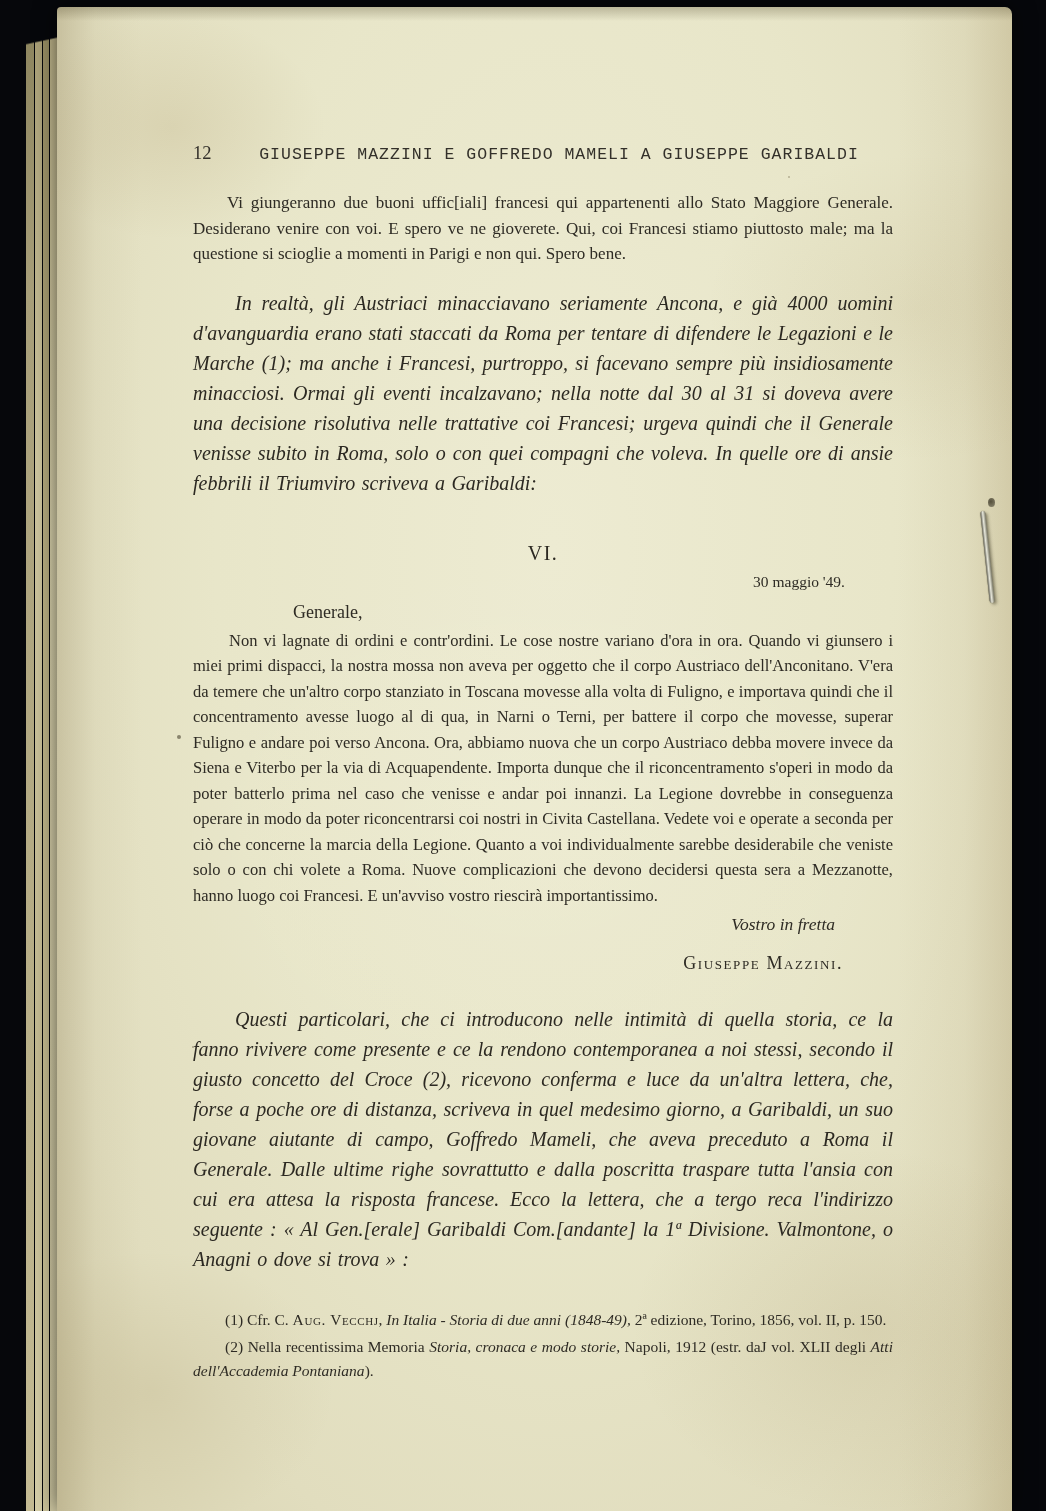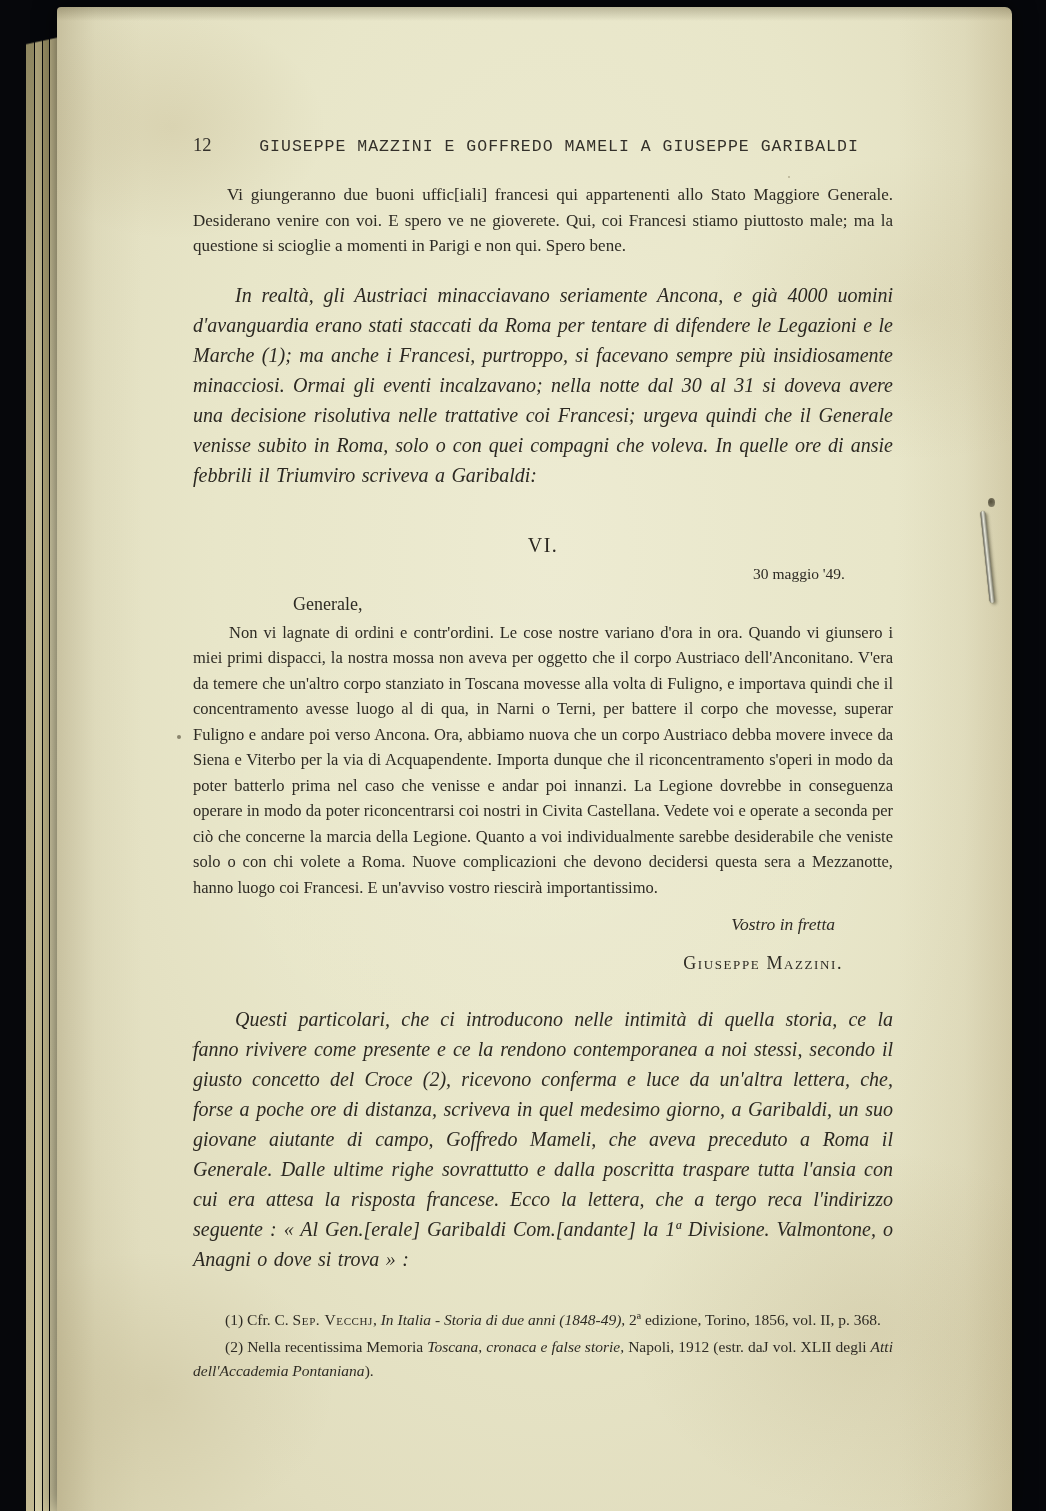--- a/index.html
+++ b/index.html
@@ -62,21 +62,21 @@
       radial-gradient(ellipse 220px 160px at 12% 8%,  rgba(150,125,70,0.14), rgba(0,0,0,0) 70%),
       radial-gradient(ellipse 300px 220px at 90% 20%, rgba(150,125,70,0.10), rgba(0,0,0,0) 70%),
       radial-gradient(ellipse 340px 260px at 85% 88%, rgba(140,118,66,0.12), rgba(0,0,0,0) 70%),
       radial-gradient(ellipse 260px 200px at 10% 92%, rgba(140,118,66,0.12), rgba(0,0,0,0) 70%),
       radial-gradient(ellipse 500px 380px at 50% 55%, rgba(255,255,240,0.10), rgba(0,0,0,0) 75%);
   }
 
   
   .content {
     position: absolute;
-    left: 136px; top: 8px;
+    left: 136px; top: 16px;
     width: 700px;
     padding-top: 120px;
     color: #2e2b24;
   }
 
   .running-header {
     display: flex;
     align-items: baseline;
     font-size: 16.5px;
     letter-spacing: 1px;
@@ -131,21 +131,21 @@
 
   .letter-body {
     margin-top: 5px;
     font-size: 16.5px;
     line-height: 25.5px;
     text-align: justify;
     text-indent: 36px;
   }
 
   .letter-closing {
-    margin-top: 14px;
+    margin-top: 6px;
     text-align: right;
     padding-right: 58px;
     font-style: italic;
     font-size: 17.5px;
   }
   .letter-signature {
     margin-top: 18px;
     text-align: right;
     padding-right: 50px;
     font-variant: small-caps;
@@ -235,22 +235,22 @@
 
       <p class="letter-body">Non vi lagnate di ordini e contr'ordini. Le cose nostre variano d'ora in ora. Quando vi giunsero i miei primi dispacci, la nostra mossa non aveva per oggetto che il corpo Austriaco dell'Anconitano. V'era da temere che un'altro corpo stanziato in Toscana movesse alla volta di Fuligno, e importava quindi che il concentramento avesse luogo al di qua, in Narni o Terni, per battere il corpo che movesse, superar Fuligno e andare poi verso Ancona. Ora, abbiamo nuova che un corpo Austriaco debba movere invece da Siena e Viterbo per la via di Acquapendente. Importa dunque che il riconcentramento s'operi in modo da poter batterlo prima nel caso che venisse e andar poi innanzi. La Legione dovrebbe in conseguenza operare in modo da poter riconcentrarsi coi nostri in Civita Castellana. Vedete voi e operate a seconda per ciò che concerne la marcia della Legione. Quanto a voi individualmente sarebbe desiderabile che veniste solo o con chi volete a Roma. Nuove complicazioni che devono decidersi questa sera a Mezzanotte, hanno luogo coi Francesi. E un'avviso vostro riescirà importantissimo.</p>
 
       <div class="letter-closing">Vostro in fretta</div>
 
       <div class="letter-signature">Giuseppe Mazzini.</div>
 
       <p class="para-large" id="para2">Questi particolari, che ci introducono nelle intimità di quella storia, ce la fanno rivivere come presente e ce la rendono contemporanea a noi stessi, secondo il giusto concetto del Croce (2), ricevono conferma e luce da un'altra lettera, che, forse a poche ore di distanza, scriveva in quel medesimo giorno, a Garibaldi, un suo giovane aiutante di campo, Goffredo Mameli, che aveva preceduto a Roma il Generale. Dalle ultime righe sovrattutto e dalla poscritta traspare tutta l'ansia con cui era attesa la risposta francese. Ecco la lettera, che a tergo reca l'indirizzo seguente : « Al Gen.[erale] Garibaldi Com.[andante] la 1ª Divisione. Valmontone, o Anagni o dove si trova » :</p>
 
       <div class="footnotes">
-        <p class="footnote"><span>(1) Cfr. C. </span><span class="fn-sc">Sep. Vecchj</span><span>, </span><span class="fn-it">In Italia - Storia di due anni (1848-49),</span><span> 2ª edizione, Torino, 1856, vol. II, p. 368.</span></p>
-        <p class="footnote"><span>(2) Nella recentissima Memoria </span><span class="fn-it">Toscana, cronaca e false storie,</span><span> Napoli, 1912 (estr. daJ vol. XLII degli </span><span class="fn-it">Atti dell'Accademia Pontaniana</span><span>).</span></p>
+        <p class="footnote"><span>(1) Cfr. C. </span><span class="fn-sc">Aug. Vecchj</span><span>, </span><span class="fn-it">In Italia - Storia di due anni (1848-49),</span><span> 2ª edizione, Torino, 1856, vol. II, p. 150.</span></p>
+        <p class="footnote"><span>(2) Nella recentissima Memoria </span><span class="fn-it">Storia, cronaca e modo storie,</span><span> Napoli, 1912 (estr. daJ vol. XLII degli </span><span class="fn-it">Atti dell'Accademia Pontaniana</span><span>).</span></p>
       </div>
 
     </div>
 
     <div class="specks"></div>
   </div>
 
   <div class="staple">
     <div class="staple-dot"></div>
     <div class="staple-wire"></div>

